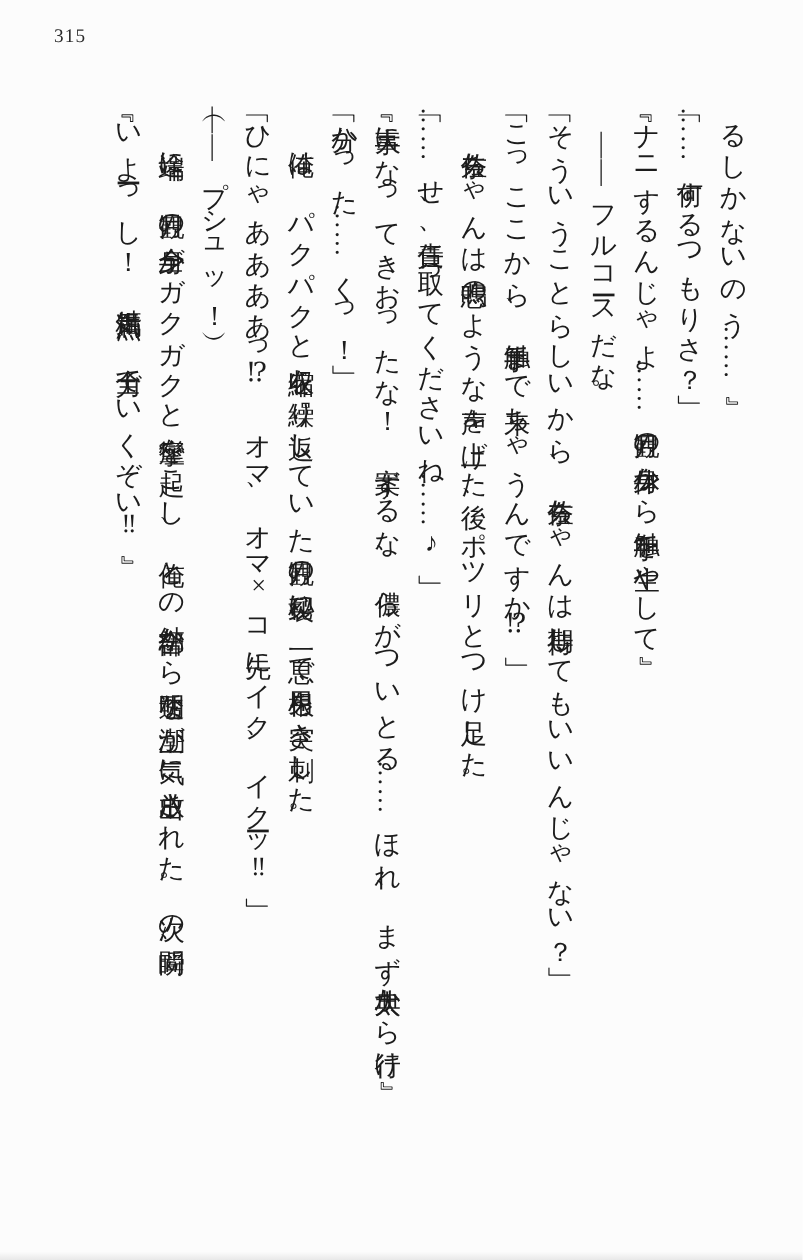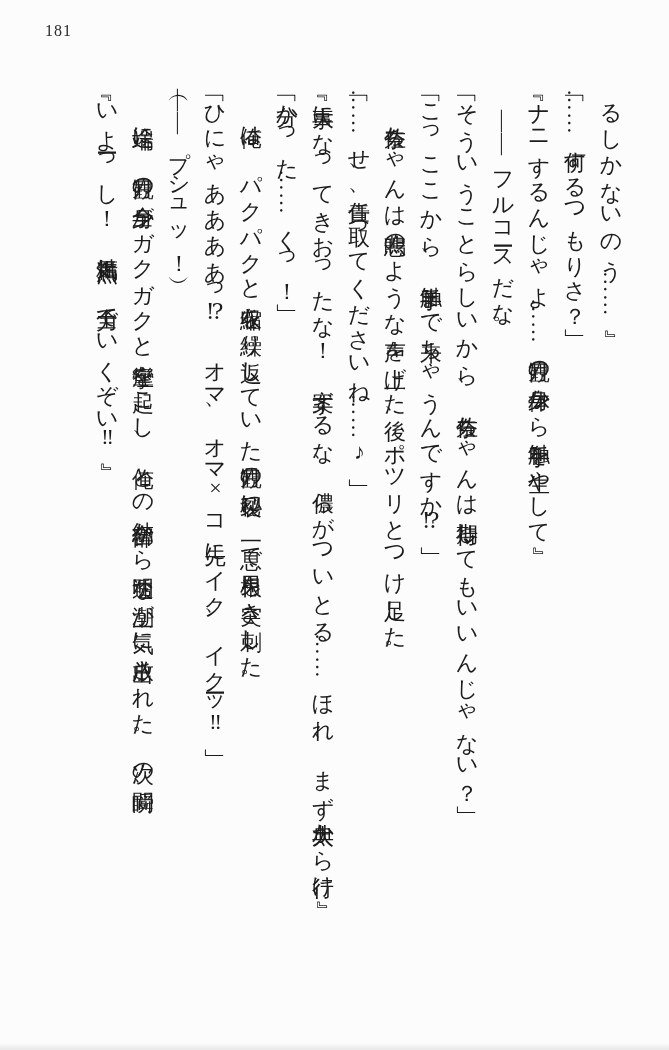--- a/index.html
+++ b/index.html
@@ -50,21 +50,21 @@
     right: 0;
     bottom: 0;
     height: 7px;
     background: linear-gradient(to bottom, rgba(0,0,0,0), rgba(0,0,0,0.08));
   }
 </style>
 </head>
 <body>
 
 <div class="book-page">
-  <div class="page-number">181</div>
+  <div class="page-number">315</div>
   <div class="text-area" id="text-area">
       <p class="">るしかないのう……』</p>
       <p class="">「……何するつもりさ？」</p>
       <p class="">『ナニするんじゃよ……観月の身体から触手を生やして』</p>
       <p class="indent">——フルコースだな。</p>
       <p class="">「そういうことらしいから、佐奈ちゃんは期待してもいいんじゃない？」</p>
       <p class="">「こっここから、触手まで来ちゃうんですか⁉」</p>
       <p class="indent">佐奈ちゃんは悲鳴のような声を上げた後、ポツリとつけ足した。</p>
       <p class="">「……せ、責任、取ってくださいね……♪」</p>
       <p class="">『大事になってきおったな！　案ずるな、儂らがついとる……ほれ、まず典太から行け』</p>

